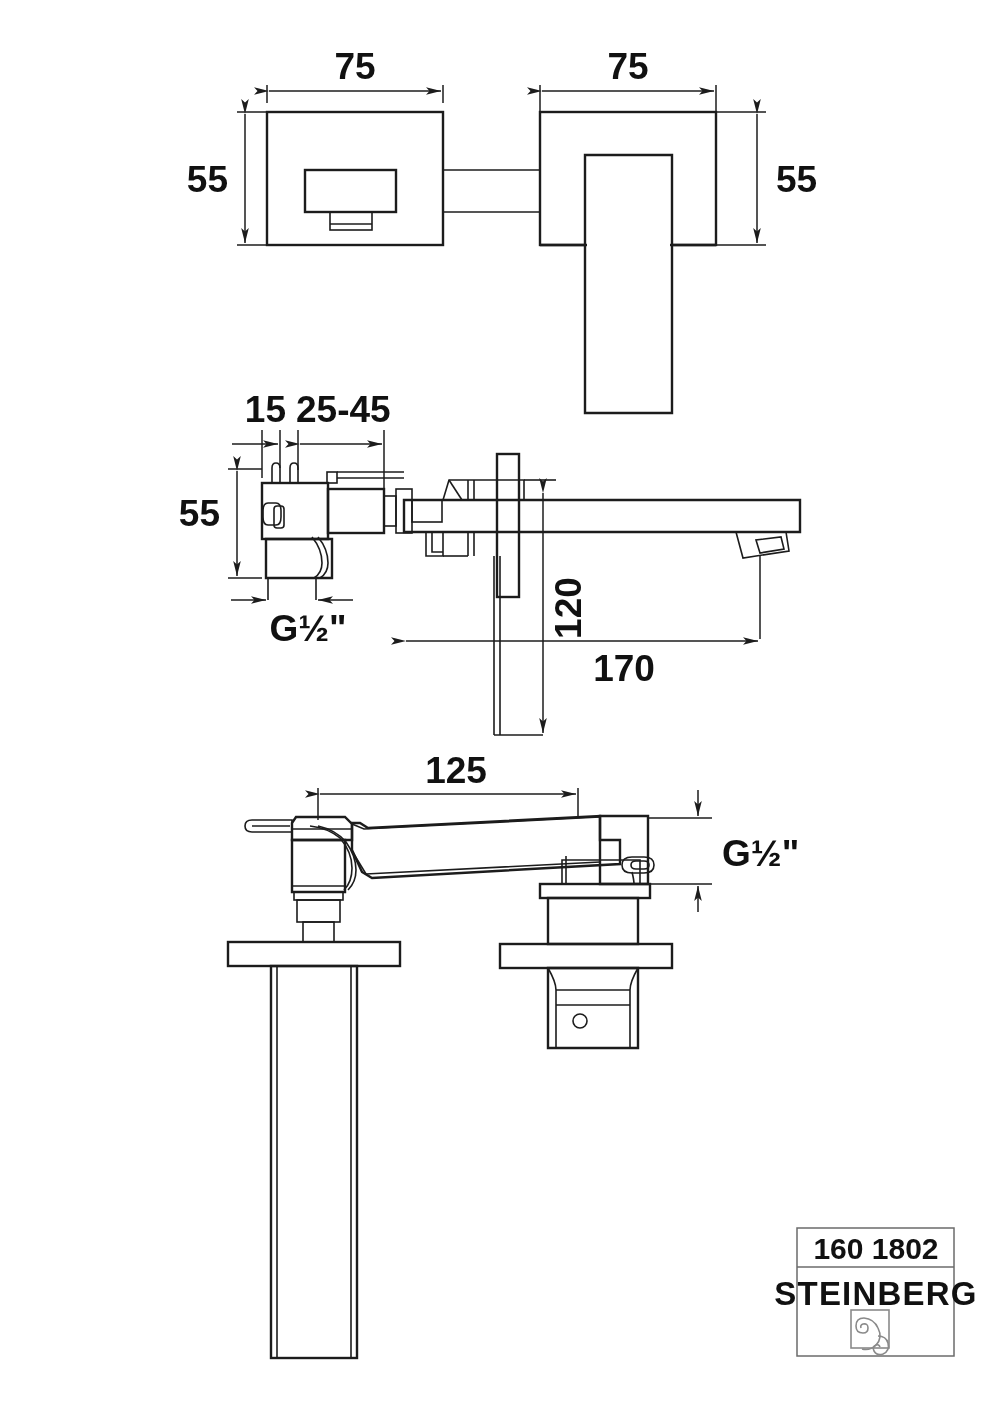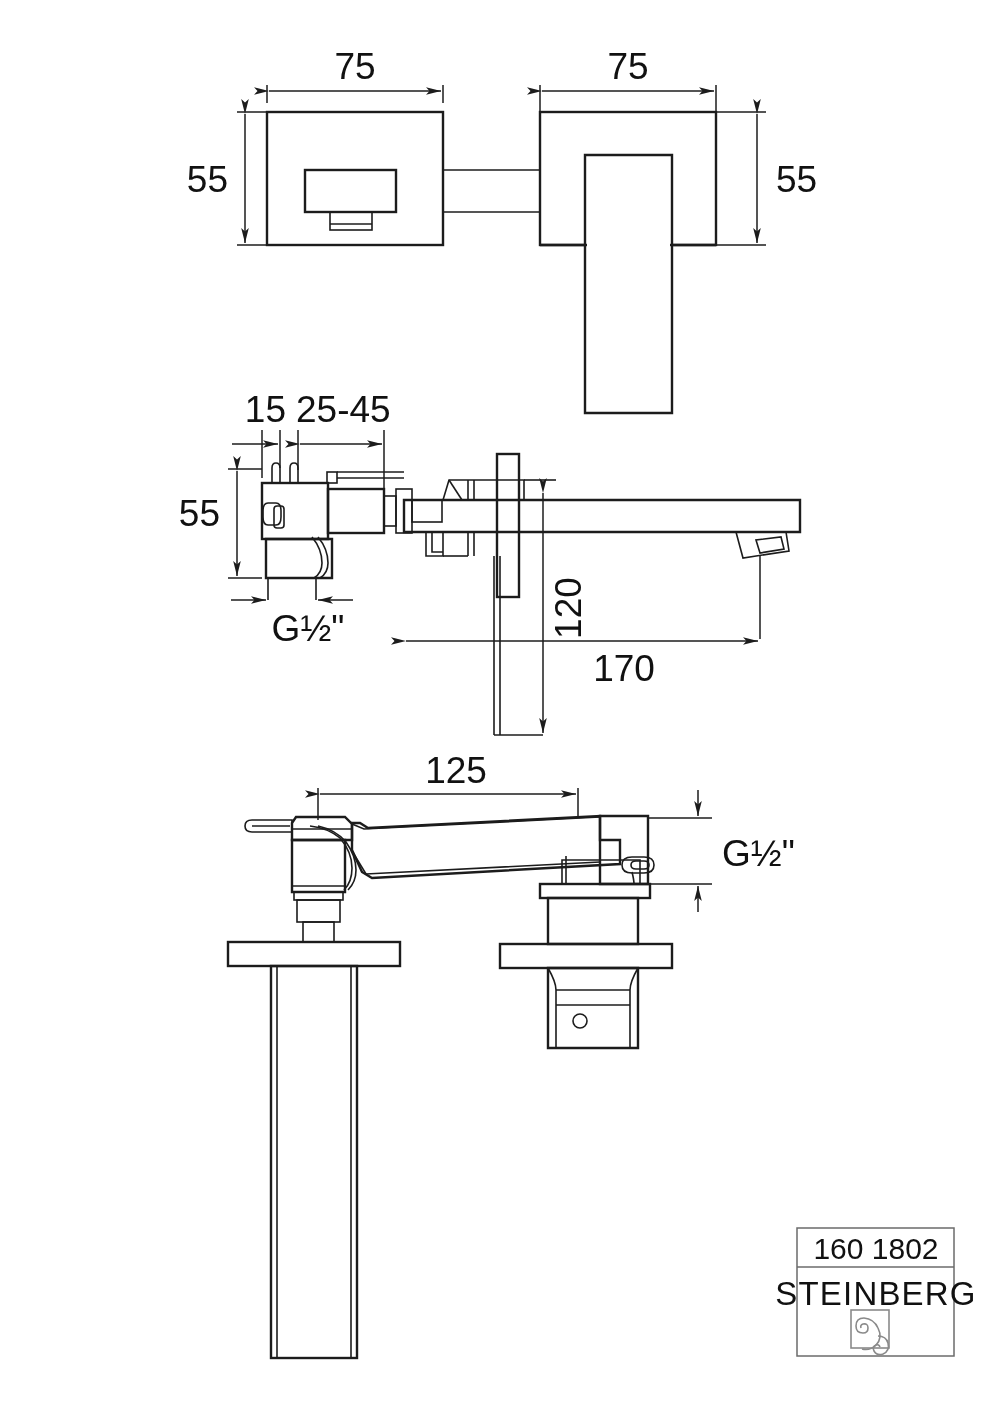--- a/index.html
+++ b/index.html
@@ -12,20 +12,21 @@
     height: 1414px;
     position: relative;
     font-family: "Liberation Sans", sans-serif;
     overflow: hidden;
   }
   #drawing-root {
     position: absolute;
     left: 0; top: 0;
     width: 1000px;
     height: 1414px;
+    font-weight: bold;
   }
   svg#tech-drawing {
     display: block;
     width: 1000px;
     height: 1414px;
     background: #ffffff;
   }
   .ln { stroke: #1c1c1c; fill: none; stroke-linecap: butt; stroke-linejoin: miter; }
   .obj { stroke-width: 2.4; }
   .obj-thin { stroke-width: 1.6; }

